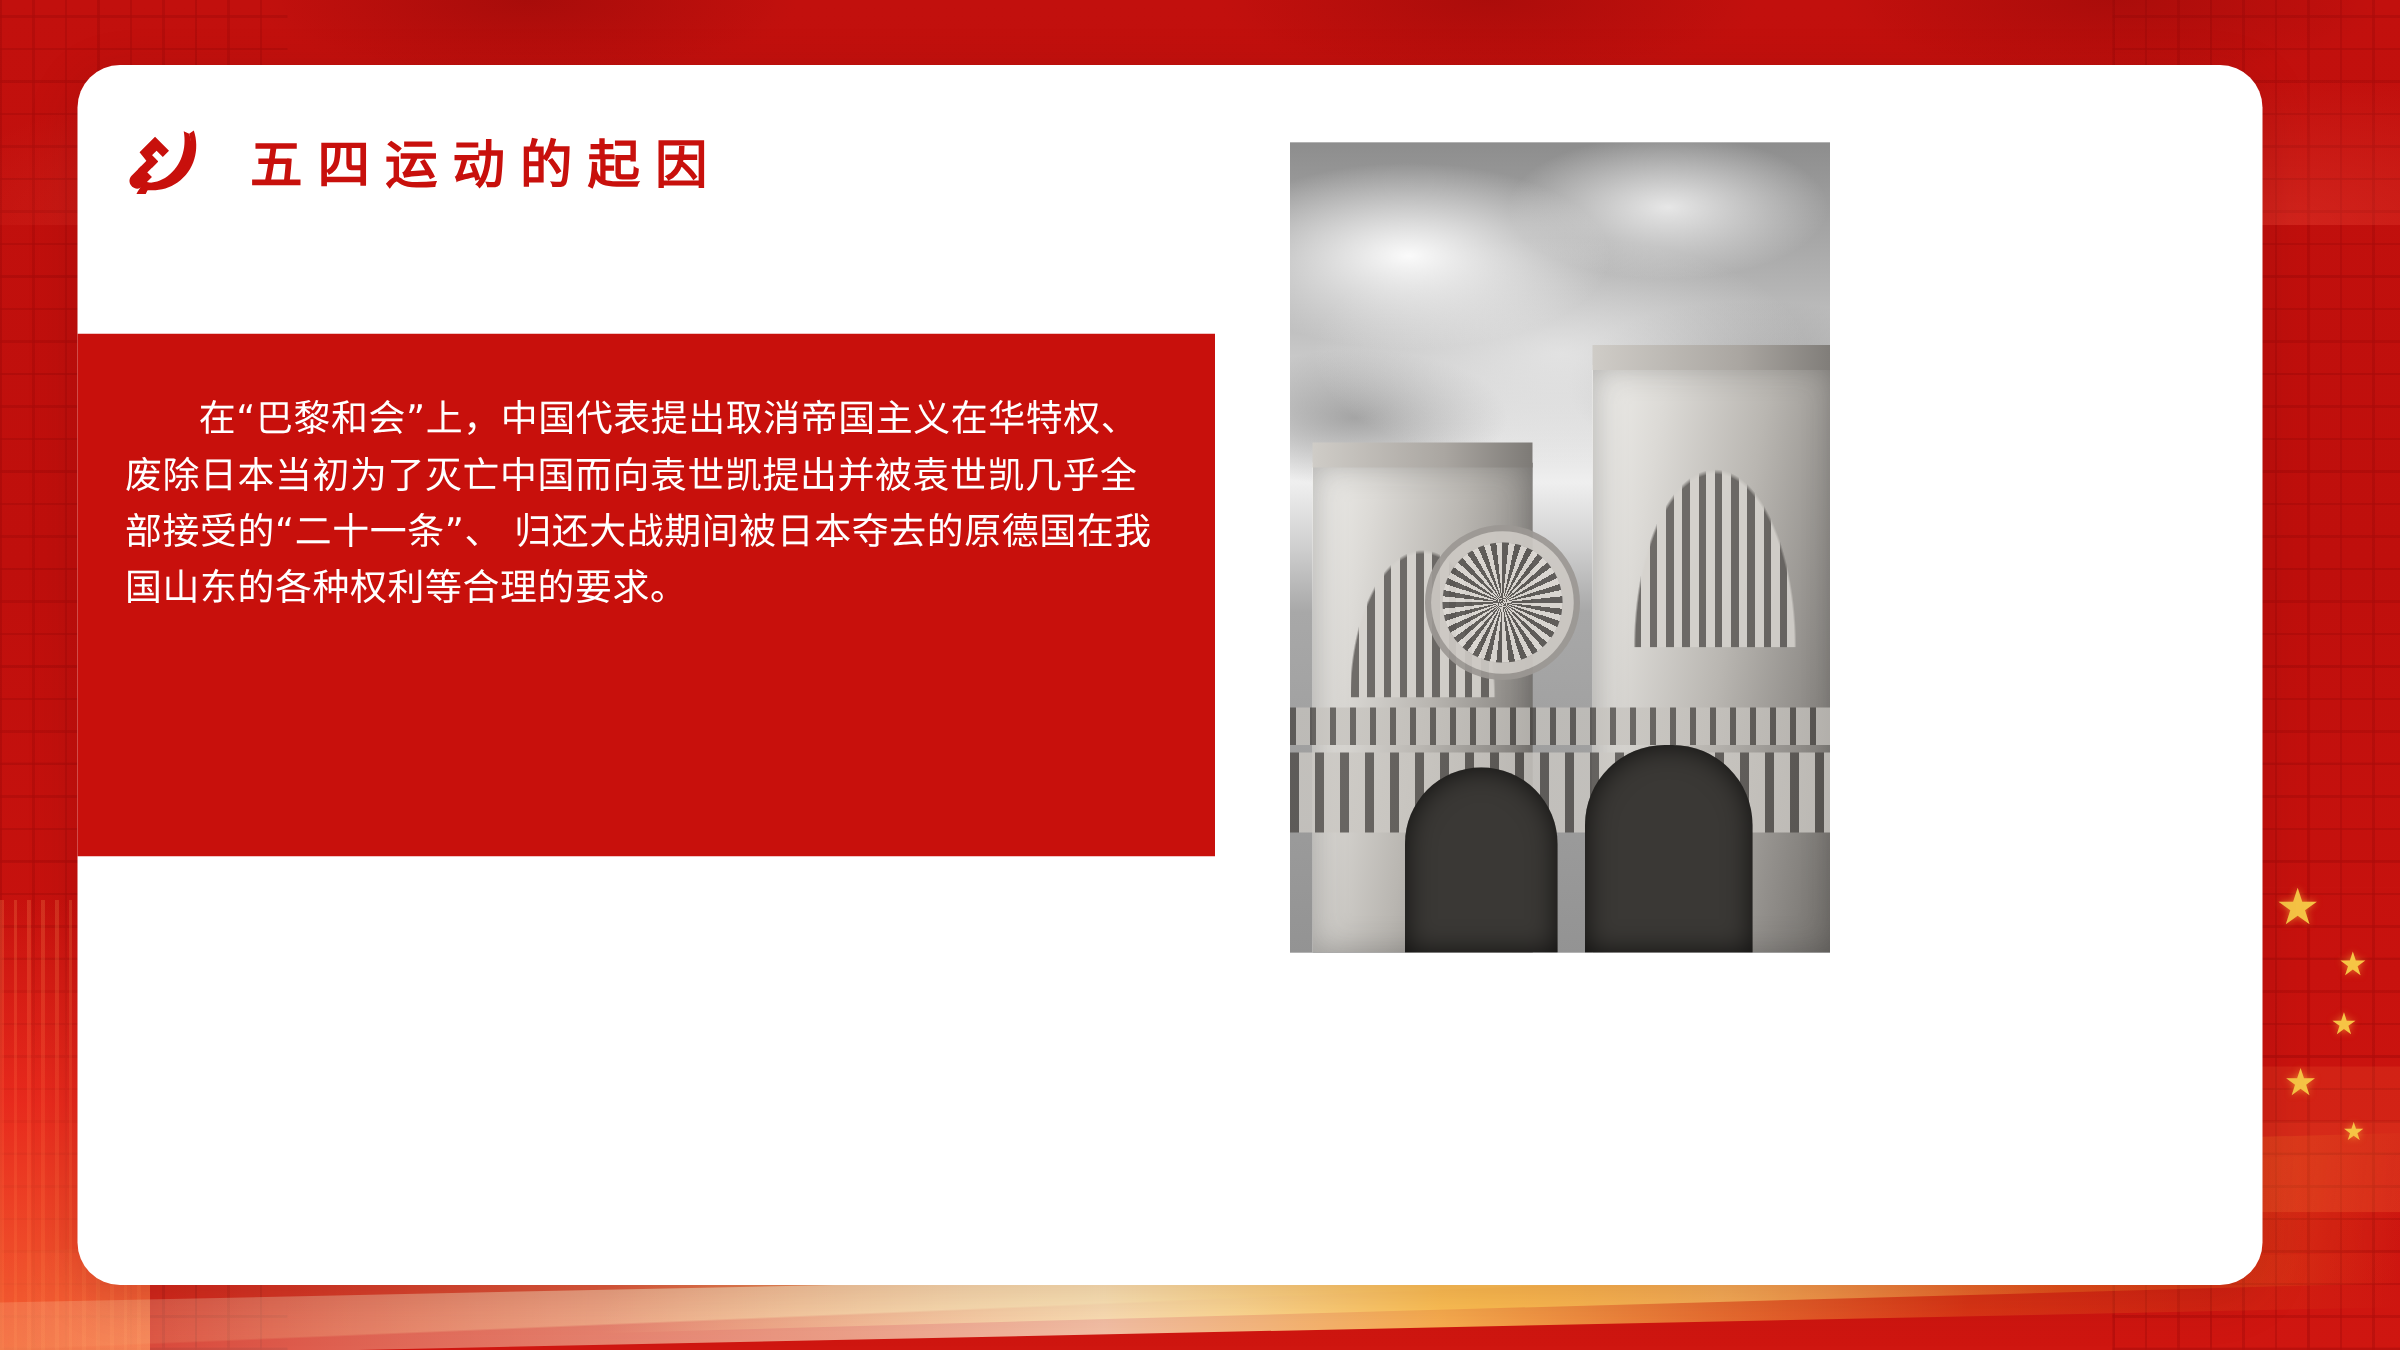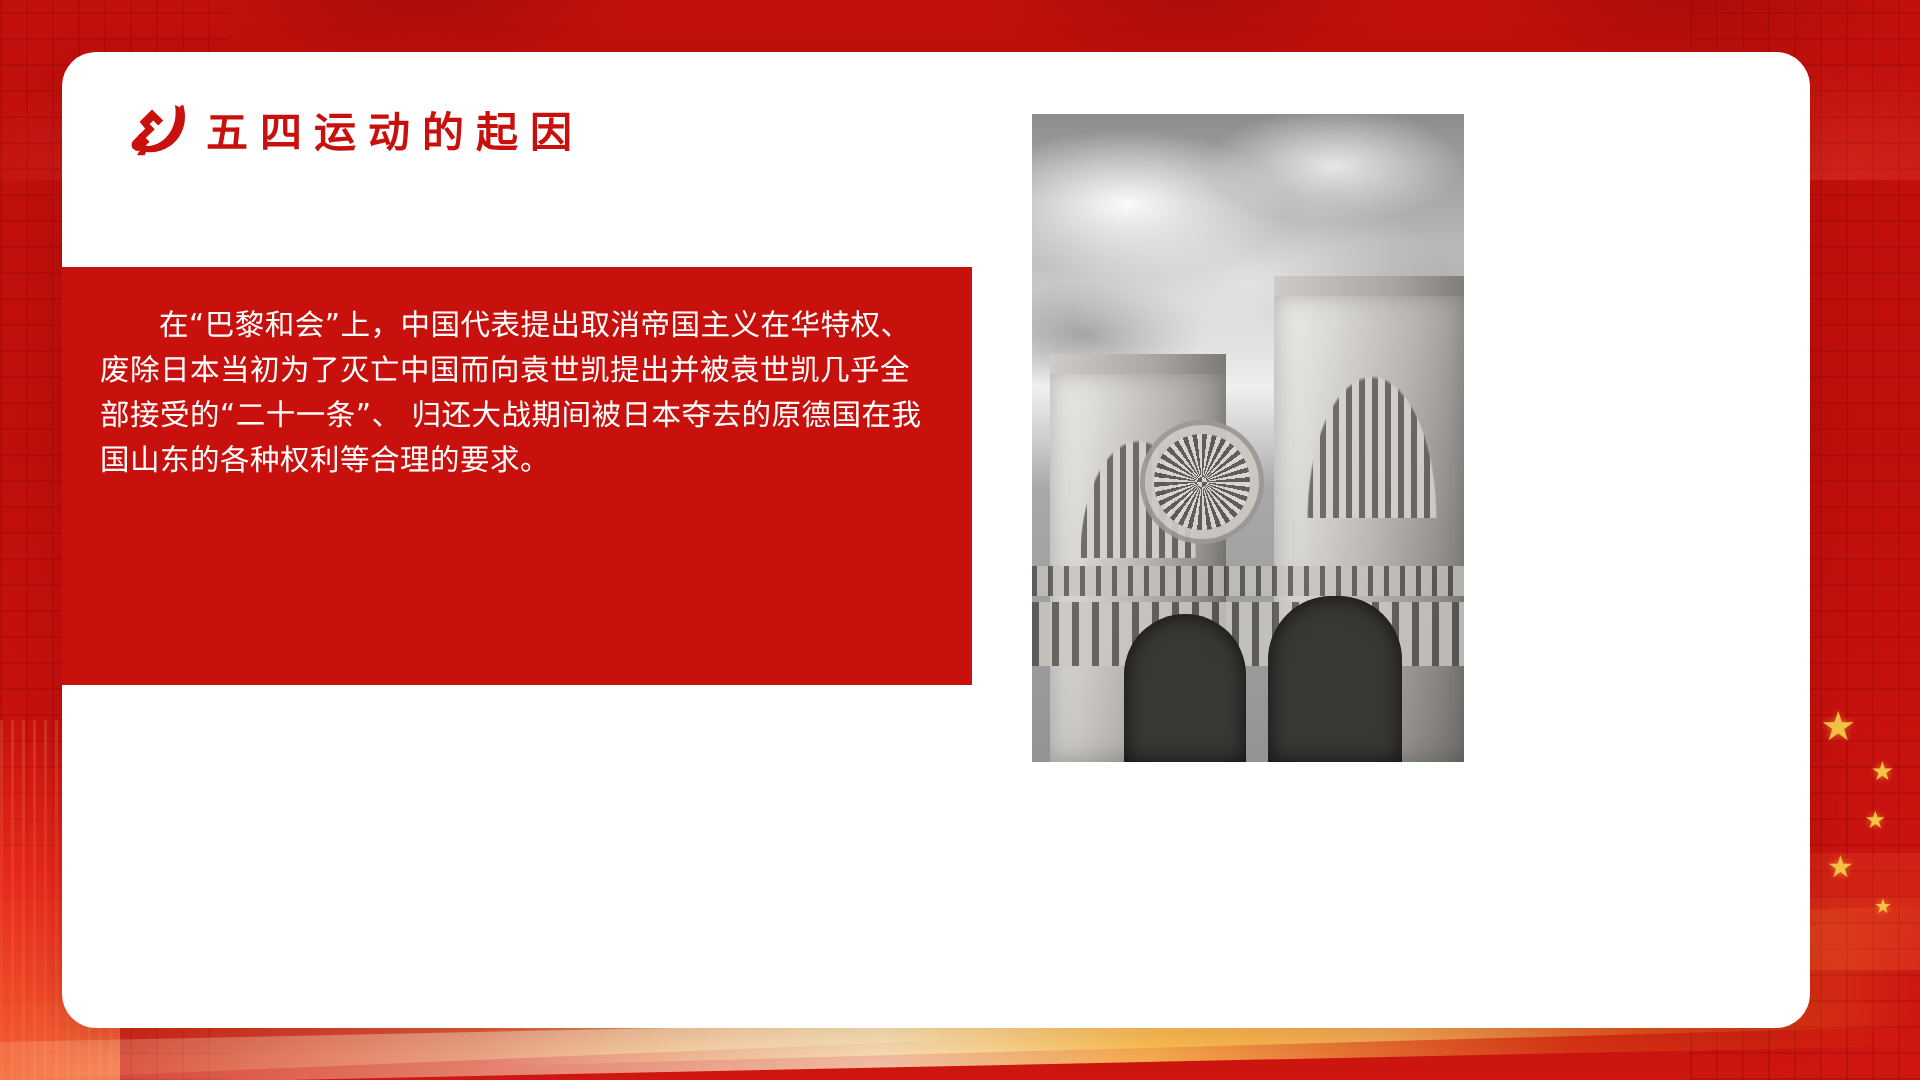--- a/index.html
+++ b/index.html
@@ -129,40 +129,40 @@
     width:1748px; height:976px;
     background:#ffffff;
     border-radius:34px;
     box-shadow:0 10px 40px rgba(90,0,0,.18);
     overflow:hidden;
   }
 
   
   .title-row {
     position:absolute;
-    left:64px; top:45px;
-    display:flex; align-items:center; gap:18px;
+    left:36px; top:45px;
+    display:flex; align-items:flex-start; gap:40px;
   }
   .party-emblem { width:62px; height:62px; flex:0 0 62px; display:block; }
   .title-text {
     font-size:42px;
     font-weight:700;
     color:#c8100c;
     letter-spacing:12px;
     white-space:nowrap;
     font-family:"DejaVu Sans","Liberation Sans",sans-serif;
   }
 
   
   .red-panel {
     position:absolute;
     left:-2px; top:215px;
     width:912px; height:418px;
     background:#c8100c;
-    padding:36px 44px 36px 40px;
+    padding:46px 44px 36px 40px;
   }
   .para {
     color:#ffffff;
     font-size:29.5px;
     line-height:45px;
     letter-spacing:.5px;
     text-indent:2em;
     font-family:"DejaVu Sans","Liberation Sans",sans-serif;
     font-weight:400;
   }

